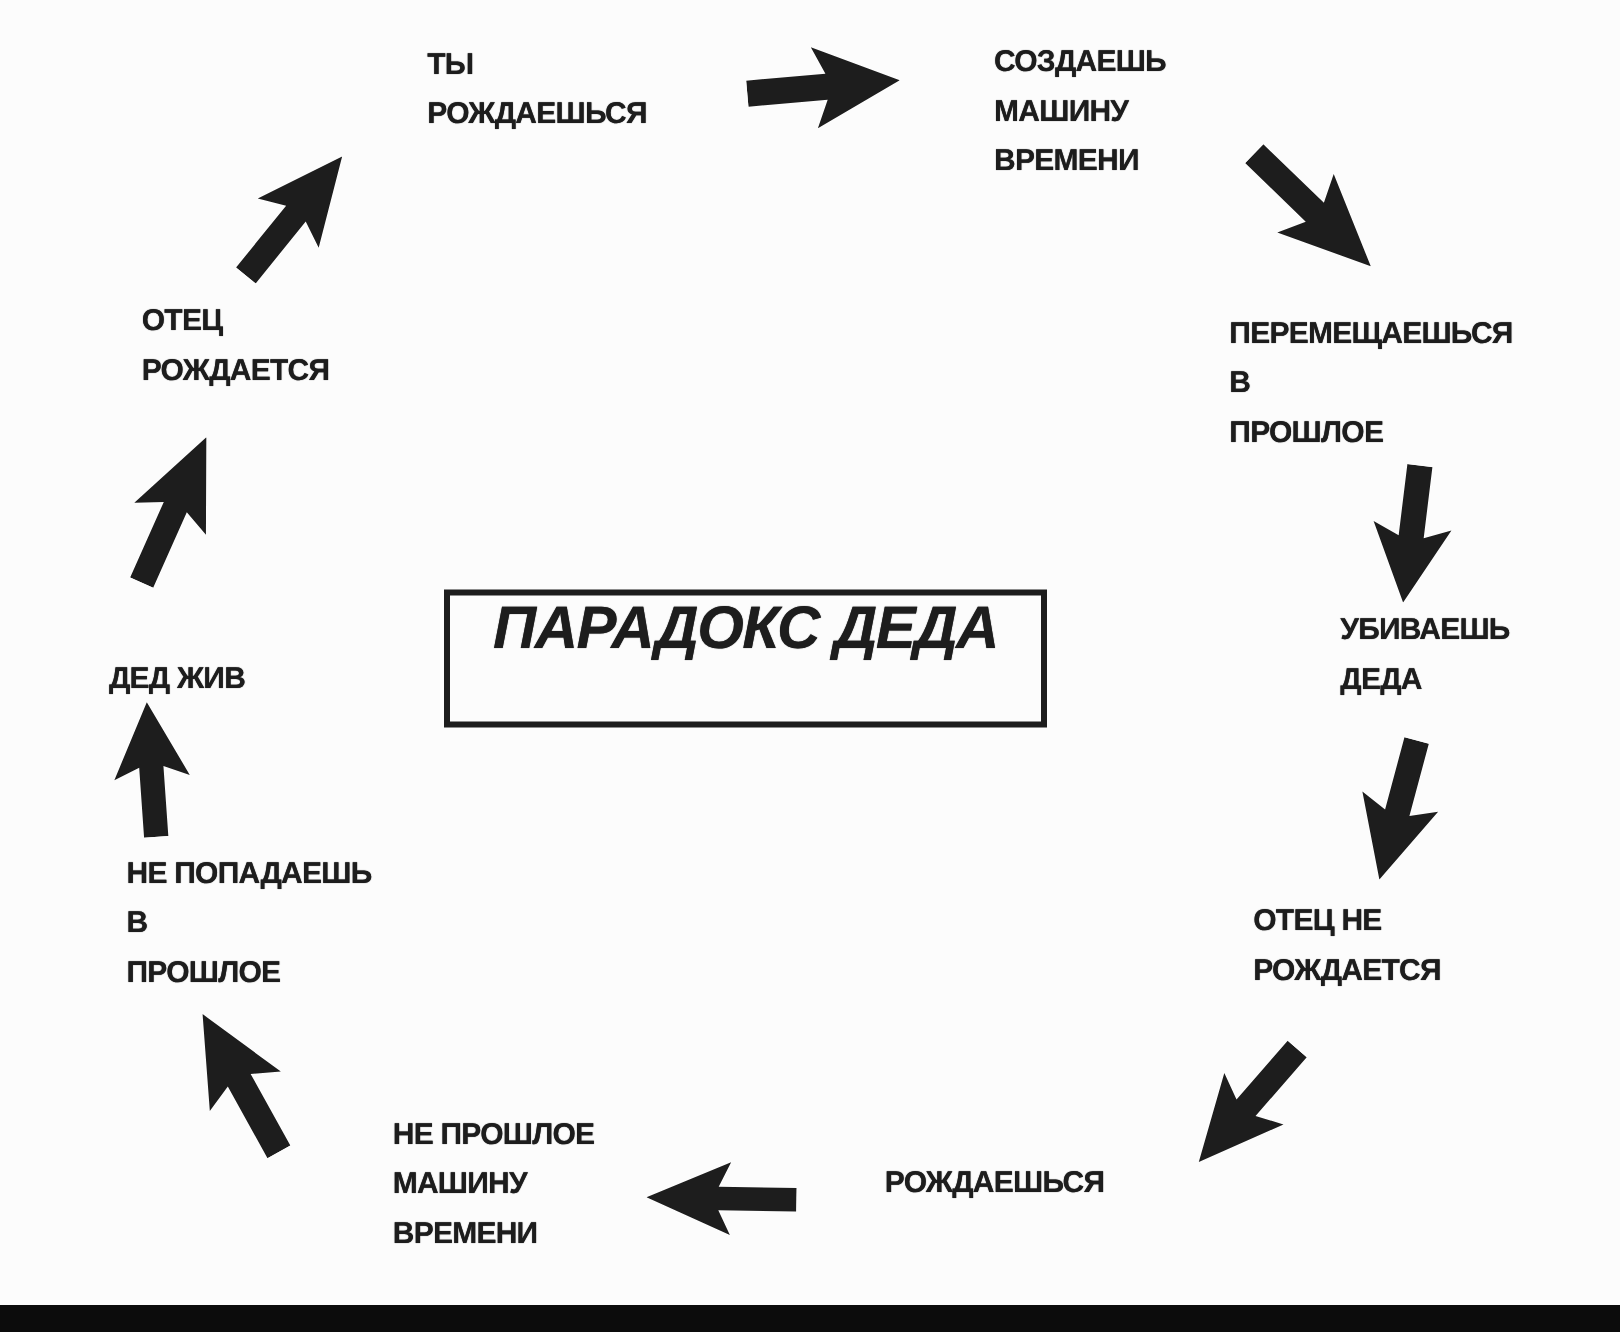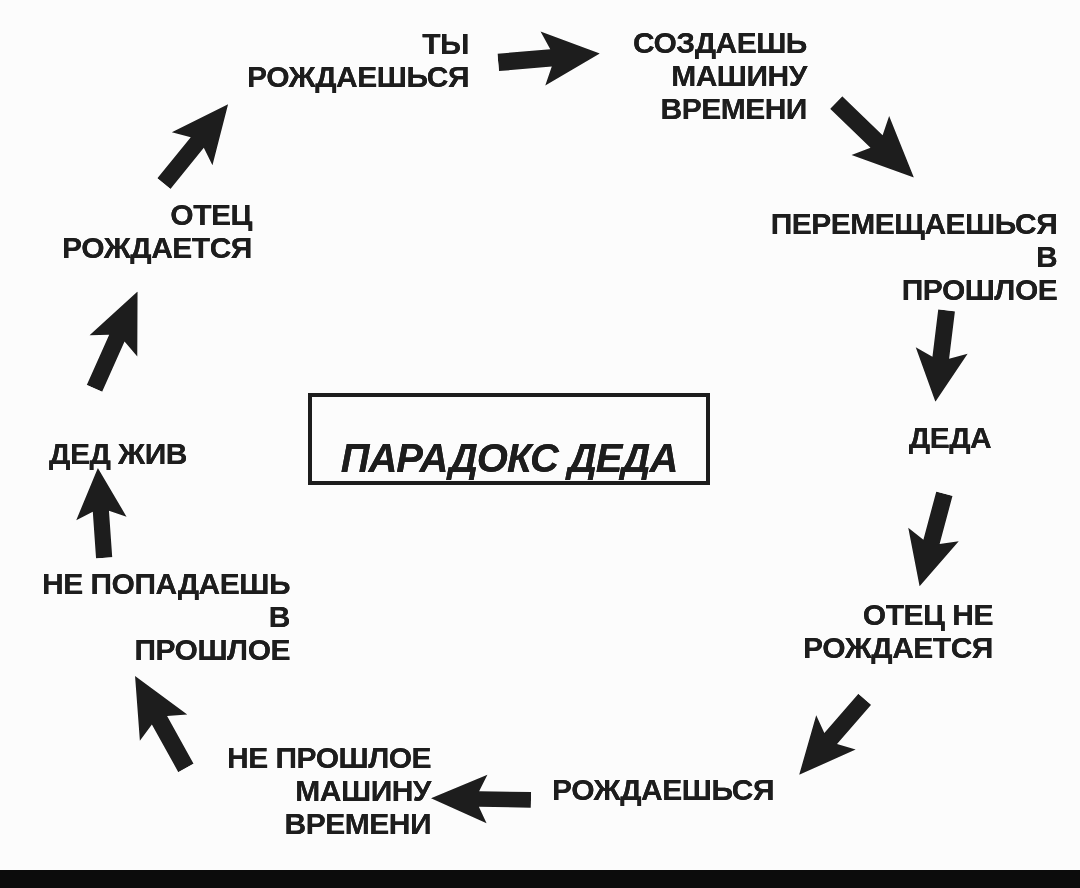--- a/index.html
+++ b/index.html
@@ -11,42 +11,42 @@
   #stage{
     position:relative;
     width:1080px;height:888px;
     background:var(--bg);
     overflow:hidden;
     font-family:"Liberation Sans", sans-serif;
   }
   .node{
     position:absolute;
     transform:translate(-50%,-50%);
-    text-align:right;
+    text-align:left;
     font-weight:700;
-    font-size:30px;
+    font-size:20px;
     line-height:33px;
     letter-spacing:-0.5px;
     color:var(--ink);
     white-space:nowrap;
     text-shadow:0 0 0.6px currentColor;
   }
   .arrow{
     position:absolute;
     transform-origin:center center;
   }
   .arrow svg{display:block;width:100%;height:100%;}
   .title-box{
     position:absolute;
-    left:509px;top:439px;
+    left:497px;top:439px;
     transform:translate(-50%,-50%);
     width:394px;height:84px;
     border:4px solid var(--ink);
     background:transparent;
-    display:flex;align-items:flex-end;justify-content:center;
+    display:flex;align-items:flex-start;justify-content:center;
   }
   .title-box .label{
     font-style:italic;
     font-weight:700;
     font-size:40px;
     letter-spacing:-1px;
     color:var(--ink);
     text-shadow:0 0 0.6px currentColor;
     white-space:nowrap;
   }
@@ -73,20 +73,21 @@
       <div>СОЗДАЕШЬ</div>
       <div>МАШИНУ</div>
       <div>ВРЕМЕНИ</div>
     </div>
     <div class="node" style="left: 914px; top: 256px;">
       <div>ПЕРЕМЕЩАЕШЬСЯ</div>
       <div>В</div>
       <div>ПРОШЛОЕ</div>
     </div>
     <div class="node" style="left: 950px; top: 437px;">
+      <div>УБИВАЕШЬ</div>
       <div>ДЕДА</div>
     </div>
     <div class="node" style="left: 898px; top: 631px;">
       <div>ОТЕЦ НЕ</div>
       <div>РОЖДАЕТСЯ</div>
     </div>
     <div class="node" style="left: 663px; top: 789px;">
       <div>РОЖДАЕШЬСЯ</div>
     </div>
     <div class="node" style="left: 329px; top: 790px;">

